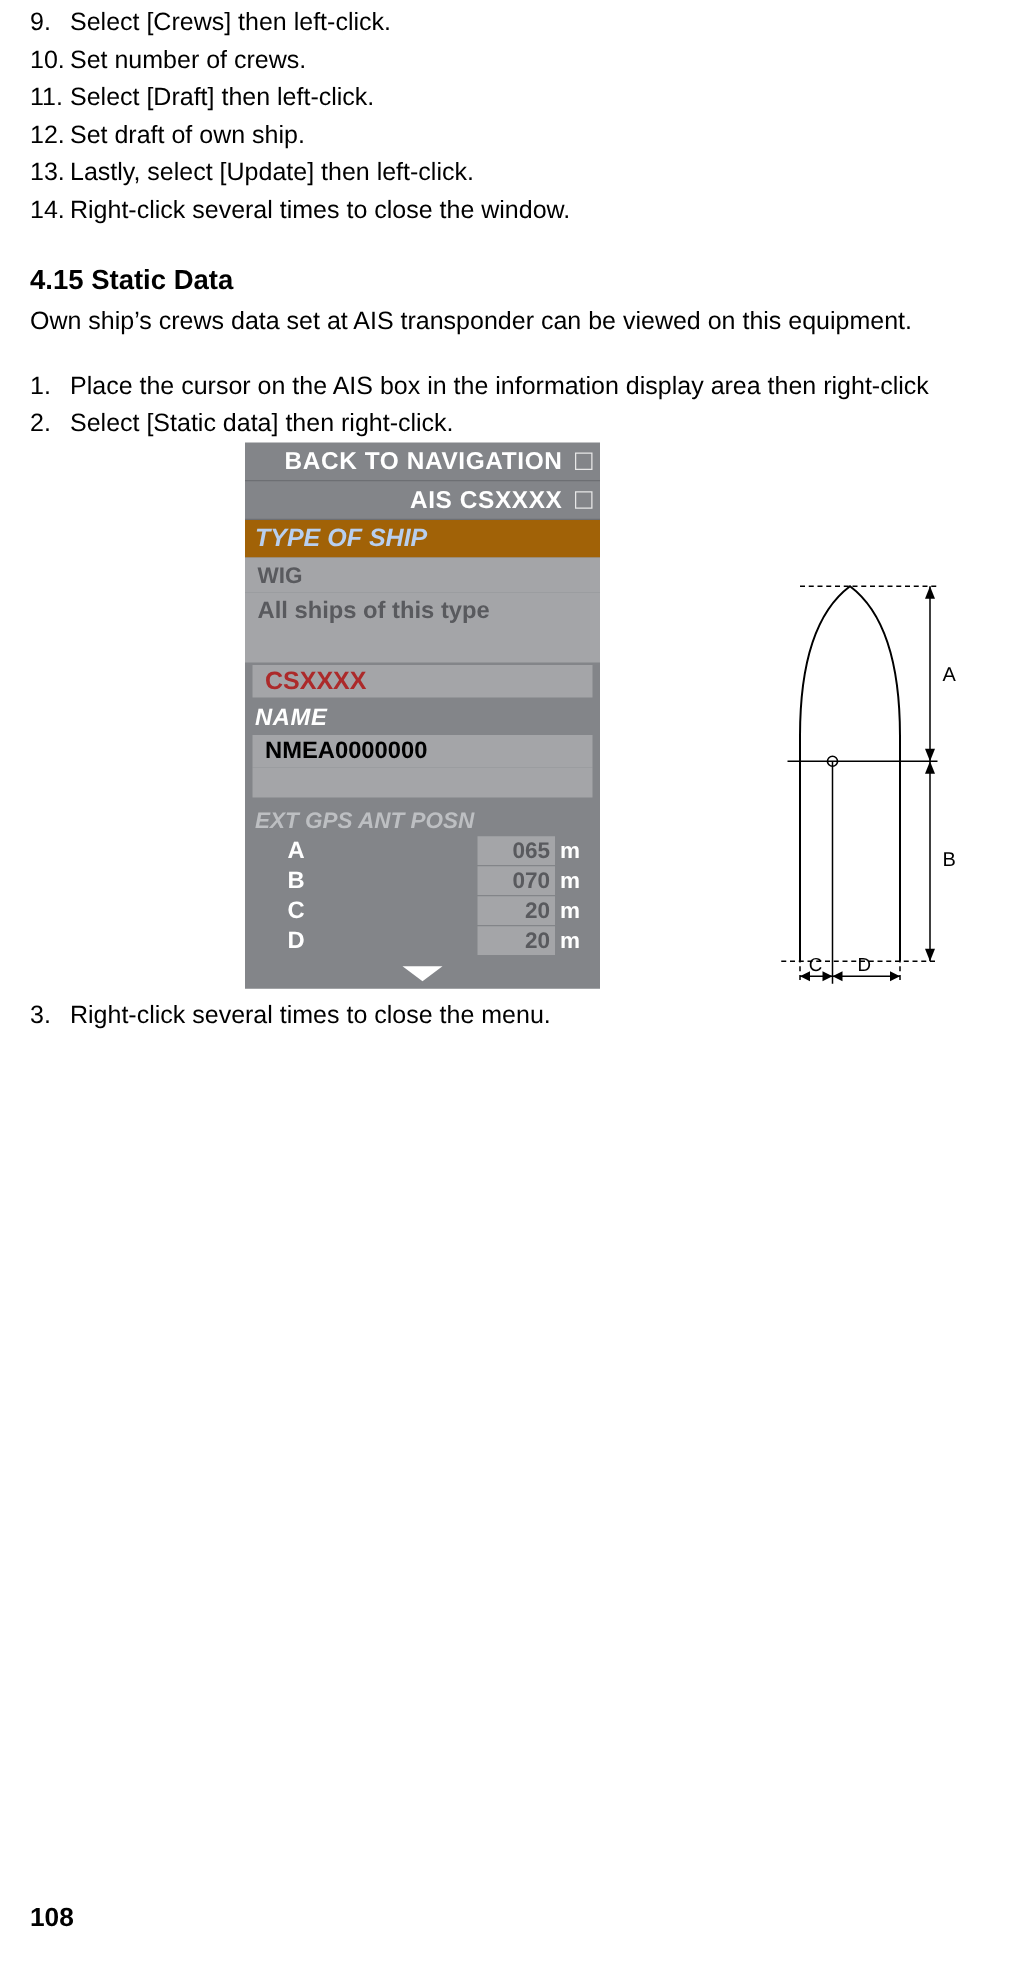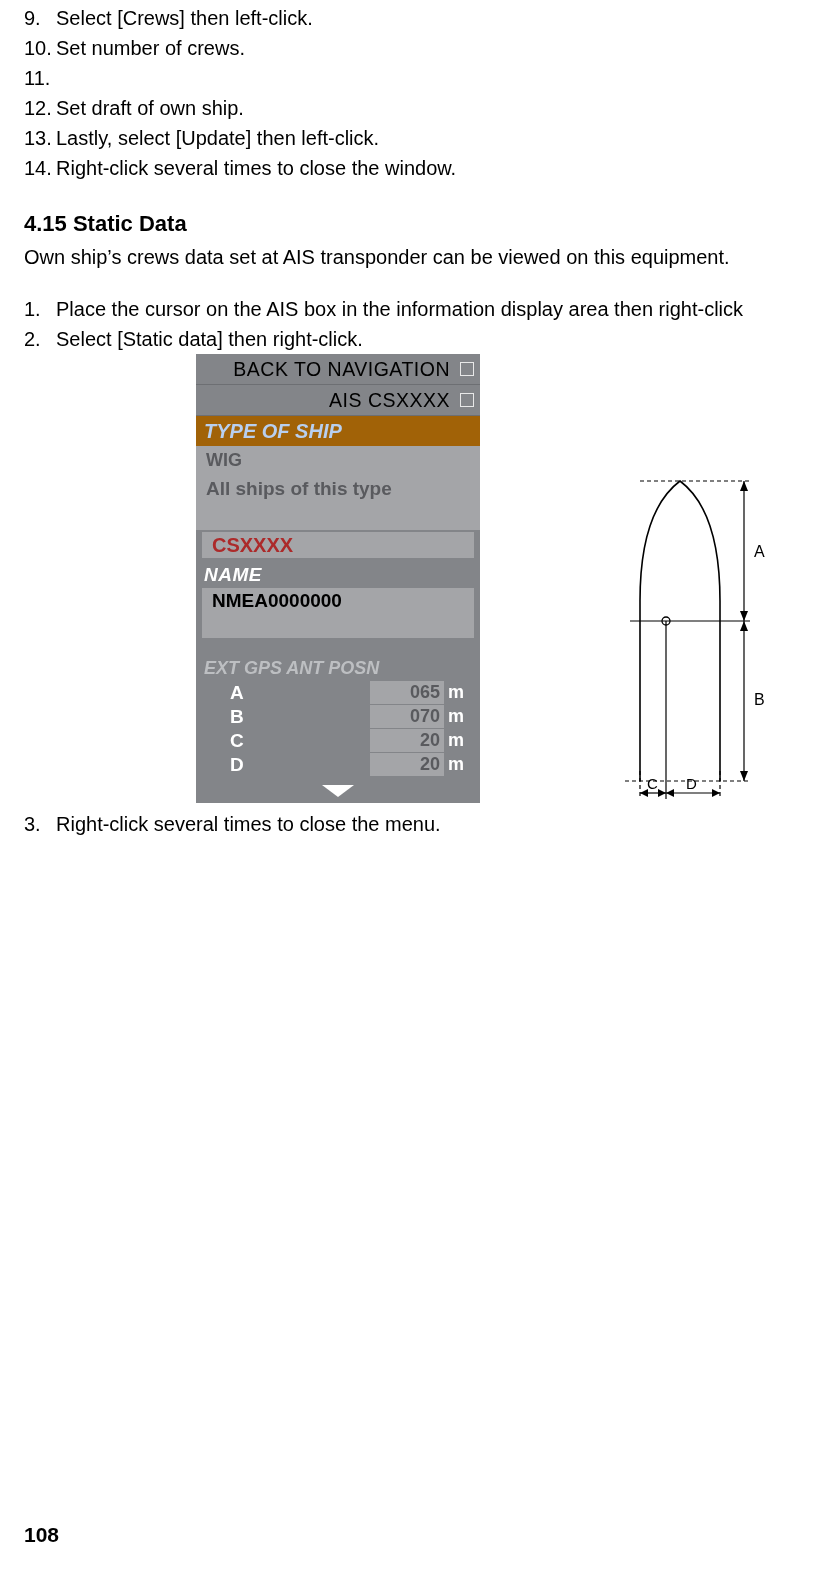--- a/index.html
+++ b/index.html
@@ -36,22 +36,22 @@
   .panel .topitems { }
   .panel .topitems .ti {
     display:flex;
     justify-content:flex-end;
     align-items:center;
     padding:2px 6px 2px 0;
     height:26px;
     border-bottom:1px solid #6d6f73;
   }
   .panel .topitems .ti span.label {
-    color:#000000;
-    font-weight:normal;
+    color:#ffffff;
+    font-weight:bold;
     font-size:19.5px;
     letter-spacing:0.5px;
   }
   .panel .topitems .ti .sq {
     width:12px; height:12px;
     border:1px solid #e8e8e8;
     margin-left:10px;
     display:inline-block;
   }
   .panel .hdr {
@@ -106,40 +106,40 @@
     font-size:19px;
     padding:2px 10px;
     margin:2px 6px 0 6px;
   }
   .panel .blankrow { height:24px; background:#a4a5a8; margin:0 6px; }
   .panel .antheader {
     color:#bdbfc2;
     font-style:italic;
     font-weight:bold;
     font-size:18px;
-    padding:20px 8px 2px 8px;
+    padding:8px 8px 2px 8px;
   }
   .panel .antrow {
     display:flex;
     align-items:center;
     padding:0 16px 1px 34px;
   }
   .panel .antrow .k {
     color:#fff;
     font-weight:bold;
     font-size:19px;
     width:30px;
   }
   .panel .antrow .v {
     margin-left:auto;
     background:#a4a5a8;
     color:#595a5e;
     font-weight:bold;
     font-size:18px;
-    padding:1px 4px 1px 16px;
+    padding:1px 4px 1px 4px;
     min-width:54px;
     text-align:right;
   }
   .panel .antrow .unit {
     color:#fff;
     font-weight:bold;
     font-size:18px;
     margin-left:4px;
   }
   .panel .scrolldown {
@@ -171,20 +171,21 @@
   <li>
       <span class="num">9.</span>
       <span>Select [Crews] then left-click.</span>
     </li>
   <li>
       <span class="num">10.</span>
       <span>Set number of crews.</span>
     </li>
   <li>
       <span class="num">11.</span>
+      <span>Select [Draft] then left-click.</span>
     </li>
   <li>
       <span class="num">12.</span>
       <span>Set draft of own ship.</span>
     </li>
   <li>
       <span class="num">13.</span>
       <span>Lastly, select [Update] then left-click.</span>
     </li>
   <li>

